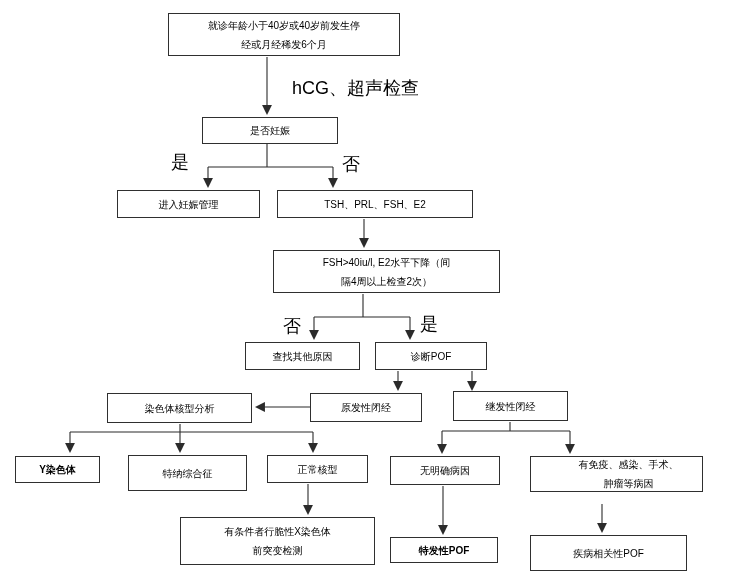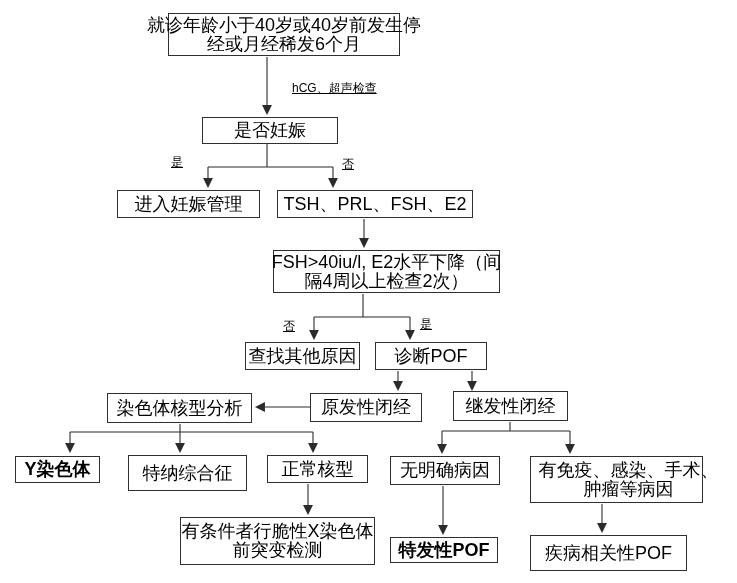--- a/index.html
+++ b/index.html
@@ -15,31 +15,30 @@
   .node{
     position:absolute;
     box-sizing:border-box;
     border:1px solid #2f2f2f;
     background:#fff;
     display:flex;
     flex-direction:column;
     align-items:center;
     justify-content:center;
     text-align:center;
-    font-size:18px;
+    font-size:10px;
     line-height:19px;
     white-space:nowrap;
   }
   .node span{display:block;}
   .lbl{
     position:absolute;
-    font-size:12px;
+    font-size:18px;
     line-height:17px;
     white-space:nowrap;
-    text-decoration:underline;
   }
   path.conn{stroke:#2b2b2b;stroke-width:1.1;fill:none;}
 </style>
 </head>
 <body>
 
 <div id="stage">
 
   <svg id="connectors" viewBox="0 0 737 583" xmlns="http://www.w3.org/2000/svg">
     <defs>
@@ -129,21 +128,21 @@
   </div>
 
   <div class="node" style="left:267px;top:455px;width:101px;height:28px;">
     <span>正常核型</span>
   </div>
 
   <div class="node" style="left:390px;top:456px;width:110px;height:29px;">
     <span>无明确病因</span>
   </div>
 
-  <div class="node" style="left:530px;top:456px;width:173px;height:47px;padding-left:24px;">
+  <div class="node" style="left:530px;top:456px;width:173px;height:36px;padding-left:24px;">
     <span>有免疫、感染、手术、</span>
     <span>肿瘤等病因</span>
   </div>
 
   <div class="node" style="left:180px;top:517px;width:195px;height:48px;">
     <span>有条件者行脆性X染色体</span>
     <span>前突变检测</span>
   </div>
 
   <div class="node" style="left:390px;top:537px;width:108px;height:26px;font-weight:bold;">

